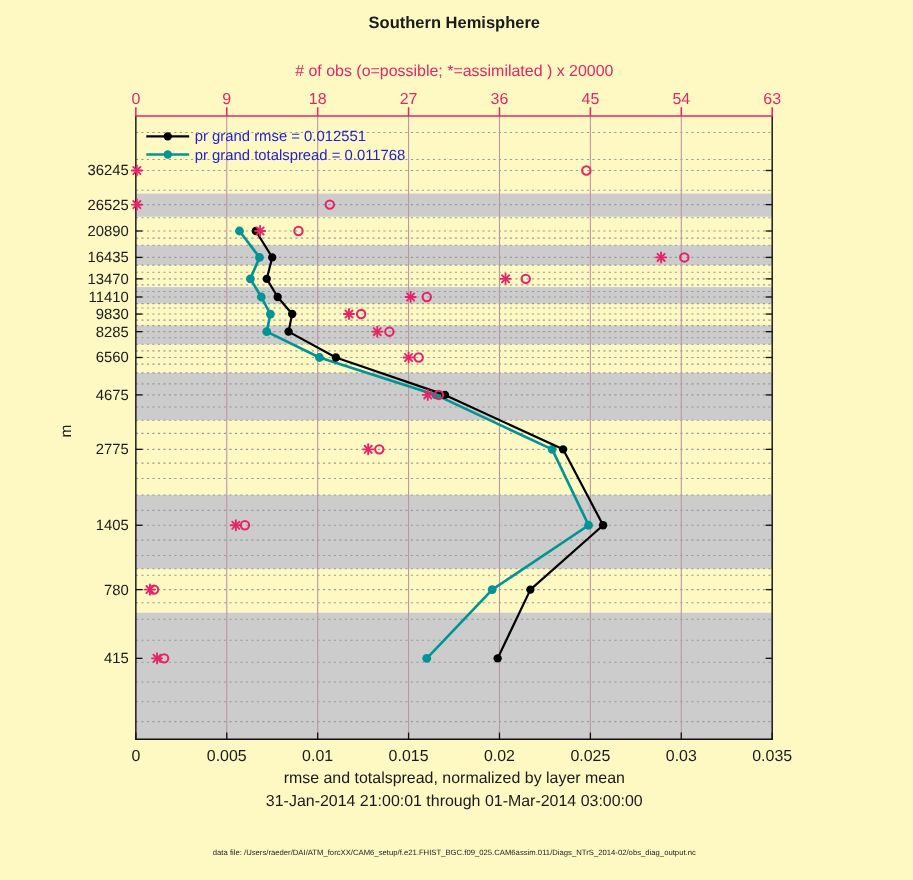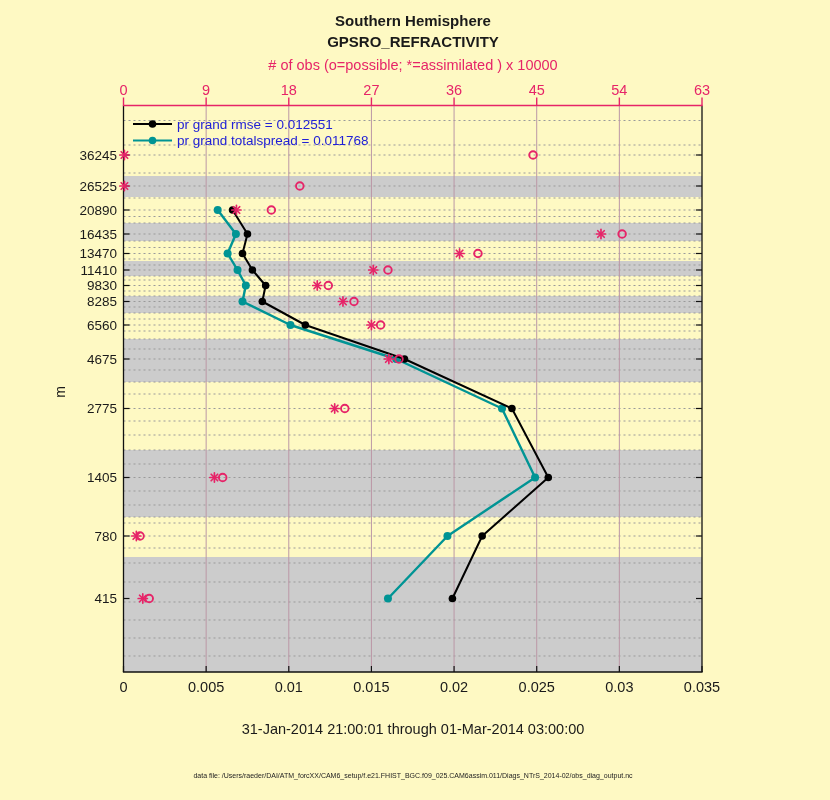--- a/index.html
+++ b/index.html
@@ -18,22 +18,21 @@
   .foot{position:absolute;top:772px;left:0;width:826px;text-align:center;
       font-size:7px;color:#222;}
   svg{position:absolute;top:0;left:0;}
   svg text{font-family:"Liberation Sans",sans-serif;}
 </style>
 </head>
 <body>
 
 <div class="fig">
   <div class="t1">Southern Hemisphere</div>
-  <div class="t2">GPSRO_REFRACTIVITY</div>
-  <div class="obslab"># of obs (o=possible; *=assimilated ) x 10000</div>
+  <div class="obslab"># of obs (o=possible; *=assimilated ) x 20000</div>
   <svg id="plot" width="830" height="800">
       <rect x="123.5" y="176" width="578.5" height="21" fill="#cccccc"></rect>
       <rect x="123.5" y="223" width="578.5" height="18" fill="#cccccc"></rect>
       <rect x="123.5" y="261" width="578.5" height="15" fill="#cccccc"></rect>
       <rect x="123.5" y="296" width="578.5" height="17" fill="#cccccc"></rect>
       <rect x="123.5" y="339" width="578.5" height="43" fill="#cccccc"></rect>
       <rect x="123.5" y="450" width="578.5" height="67" fill="#cccccc"></rect>
       <rect x="123.5" y="557" width="578.5" height="115" fill="#cccccc"></rect>
       <line x1="123.5" x2="702" y1="120.5" y2="120.5" stroke="#9a9a9a" stroke-width="1" stroke-dasharray="2 3"></line>
       <line x1="123.5" x2="702" y1="145" y2="145" stroke="#9a9a9a" stroke-width="1" stroke-dasharray="2 3"></line>
@@ -267,15 +266,16 @@
       <line x1="142.78333333333333" y1="593.9" x2="142.78333333333333" y2="603.1" stroke="#e62468" stroke-width="1.7" stroke-linecap="round"></line>
       <line x1="146.03602452679144" y1="595.2473088065419" x2="139.53064213987523" y2="601.7526911934581" stroke="#e62468" stroke-width="1.7" stroke-linecap="round"></line>
       <line x1="133" x2="172" y1="124" y2="124" stroke="#000000" stroke-width="2.2"></line>
       <circle cx="152.5" cy="124" r="3.8" fill="#000000"></circle>
       <text x="177" y="128.5" font-size="13.5" fill="#2121d6">pr grand rmse = 0.012551</text>
       <line x1="133" x2="172" y1="140.5" y2="140.5" stroke="#009494" stroke-width="2.2"></line>
       <circle cx="152.5" cy="140.5" r="3.8" fill="#009494"></circle>
       <text x="177" y="145" font-size="13.5" fill="#2121d6">pr grand totalspread = 0.011768</text>
     </svg>
   <div class="ylab">m</div>
+  <div class="xlab1">rmse and totalspread, normalized by layer mean</div>
   <div class="xlab2">31-Jan-2014 21:00:01 through 01-Mar-2014 03:00:00</div>
   <div class="foot">data file: /Users/raeder/DAI/ATM_forcXX/CAM6_setup/f.e21.FHIST_BGC.f09_025.CAM6assim.011/Diags_NTrS_2014-02/obs_diag_output.nc</div>
 </div>
 
 </body></html>

